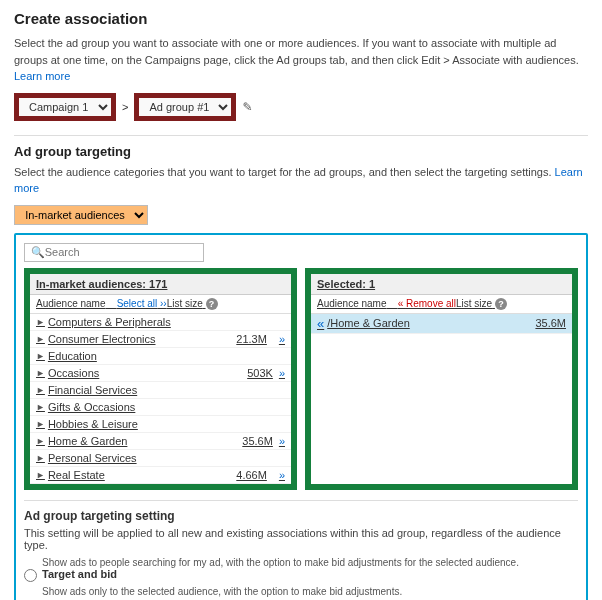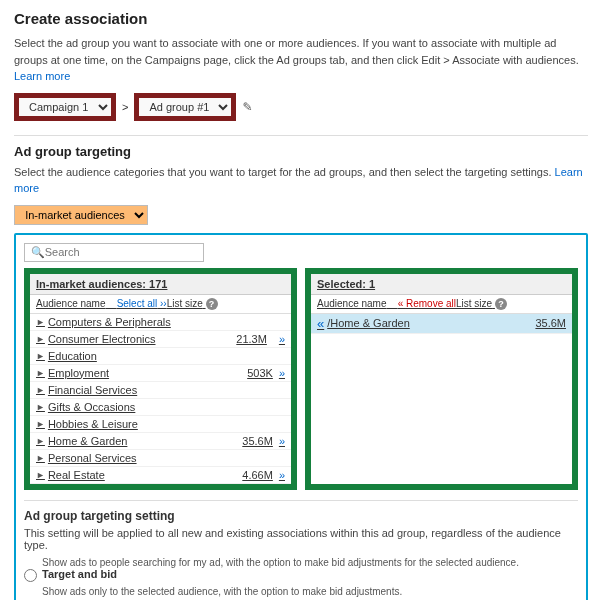--- a/index.html
+++ b/index.html
@@ -294,21 +294,21 @@
         <span>Education</span>
       </div>
       <div style="display:flex;align-items:center;gap:2px;">
         <span class="size-text"></span>
 
       </div>
     </div>
           <div class="list-item">
       <div class="list-item-left">
         <span class="triangle">►</span>
-        <span>Employment</span>
+        <span>Occasions</span>
       </div>
       <div style="display:flex;align-items:center;gap:2px;">
         <span class="size-text">503K</span>
         <span class="double-arrow">»</span>
       </div>
     </div>
           <div class="list-item">
       <div class="list-item-left">
         <span class="triangle">►</span>
         <span>Financial Services</span>
@@ -356,21 +356,21 @@
       <div style="display:flex;align-items:center;gap:2px;">
         <span class="size-text"></span>
 
       </div>
     </div>
           <div class="list-item">
       <div class="list-item-left">
         <span class="triangle">►</span>
         <span>Real Estate</span>
       </div>
-      <div style="display:flex;align-items:center;gap:2px;">
+      <div style="display:flex;align-items:center;gap:8px;">
         <span class="size-text">4.66M</span>
         <span class="double-arrow">»</span>
       </div>
     </div>
         </div>
     </div>
 
     <div class="list-panel">
       <div class="list-panel-header">
         <span>Selected: 1</span>

